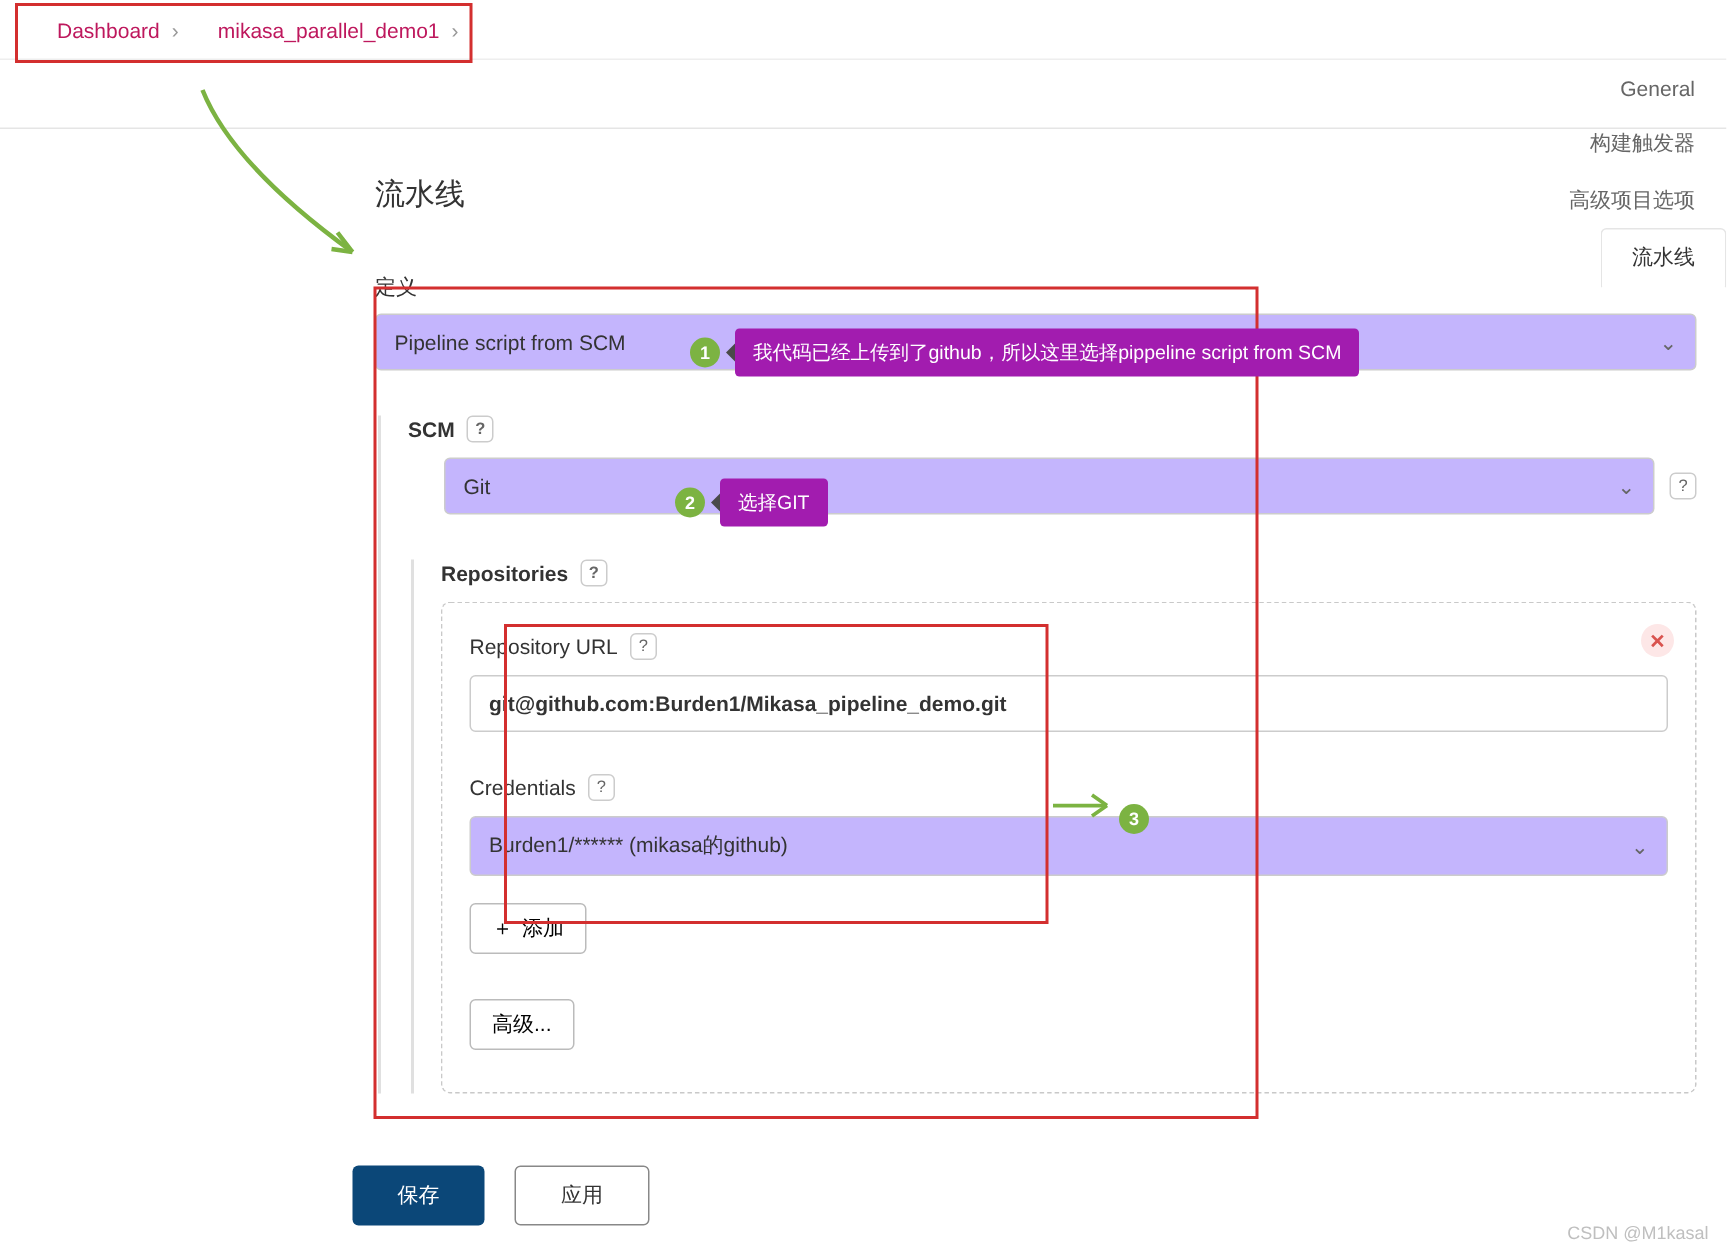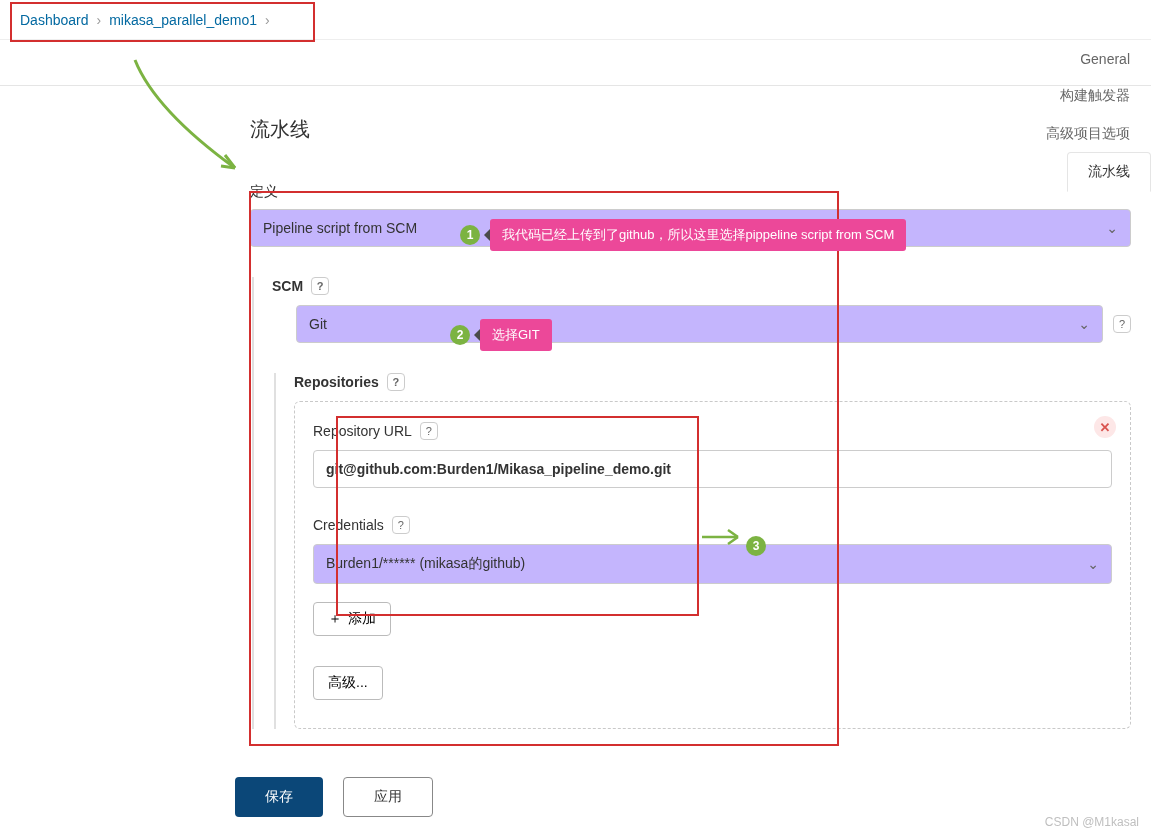--- a/index.html
+++ b/index.html
@@ -1,20 +1,20 @@
 <!DOCTYPE html>
 <html><head>
 <meta charset="utf-8">
 <style>
 * { box-sizing: border-box; margin: 0; padding: 0; }
 body { font-family: -apple-system, BlinkMacSystemFont, "Segoe UI", Arial, sans-serif; font-size: 14px; color: #333; background: #fff; width: 1151px; height: 837px; position: relative; overflow: hidden; }
 
 .breadcrumb { height: 40px; display: flex; align-items: center; padding: 0 20px; border-bottom: 1px solid #eee; }
 .breadcrumb-box { position: absolute; top: 2px; left: 10px; width: 305px; height: 40px; border: 2px solid #d32f2f; pointer-events: none; z-index: 10; }
-.breadcrumb a { color: #0369a1; text-decoration: none; margin-right: 8px; }
+.breadcrumb a { color: #be185d; text-decoration: none; margin-right: 8px; margin-left: 18px; }
 .breadcrumb .sep { color: #999; margin-right: 8px; }
 
 .tabs { display: flex; padding-left: 250px; border-bottom: 1px solid #e5e5e5; height: 46px; align-items: flex-end; flex-direction: column; }
 .tab { padding: 10px 20px; color: #666; cursor: pointer; border: 1px solid transparent; border-bottom: none; margin-bottom: -1px; }
 .tab.active { border-color: #e5e5e5; border-bottom: 1px solid #fff; color: #333; border-radius: 4px 4px 0 0; }
 
 .content { padding: 30px 20px 20px 250px; position: relative; }
 .section-title { font-size: 20px; font-weight: 500; margin-bottom: 40px; }
 .label-def { font-size: 14px; color: #333; margin-bottom: 8px; }
 
@@ -36,21 +36,21 @@
 
 .footer-btns { position: absolute; left: 235px; bottom: 20px; display: flex; gap: 20px; }
 .btn-save { background: #0b4778; color: #fff; border: none; padding: 10px 30px; border-radius: 4px; font-size: 14px; cursor: pointer; }
 .btn-apply { background: #fff; color: #333; border: 1px solid #888; padding: 10px 30px; border-radius: 4px; font-size: 14px; cursor: pointer; }
 
 .red-box { position: absolute; border: 2px solid #d32f2f; pointer-events: none; z-index: 9; }
 .red-big { left: 249px; top: 191px; width: 590px; height: 555px; }
 .red-small { left: 336px; top: 416px; width: 363px; height: 200px; }
 
 .callout-badge { width: 20px; height: 20px; border-radius: 10px; background: #7cb342; color: #fff; display: inline-flex; align-items: center; justify-content: center; font-size: 12px; font-weight: bold; vertical-align: middle; }
-.callout-text { background: #ec4899; color: #fff; padding: 6px 12px; border-radius: 3px; font-size: 13px; display: inline-block; vertical-align: middle; margin-left: 10px; position: relative; line-height: 1.5; }
+.callout-text { background: #a21caf; color: #fff; padding: 6px 12px; border-radius: 3px; font-size: 13px; display: inline-block; vertical-align: middle; margin-left: 10px; position: relative; line-height: 1.5; }
 .callout-text::before { content: ""; position: absolute; left: -6px; top: 50%; margin-top: -6px; border: 6px solid transparent; border-right-color: #4a4a4a; border-left: 0; }
 .callout { position: absolute; z-index: 15; display: flex; align-items: center; }
 .callout-1 { left: 460px; top: 219px; }
 .callout-2 { left: 450px; top: 319px; }
 .callout-3 { left: 746px; top: 530px; align-items: flex-start; }
 .callout-3 .callout-text { max-width: 260px; }
 
 .arrow-svg { position: absolute; pointer-events: none; z-index: 12; }
 .arrow-1 { left: 125px; top: 50px; width: 130px; height: 130px; }
 .arrow-2 { left: 700px; top: 525px; width: 45px; height: 25px; }

